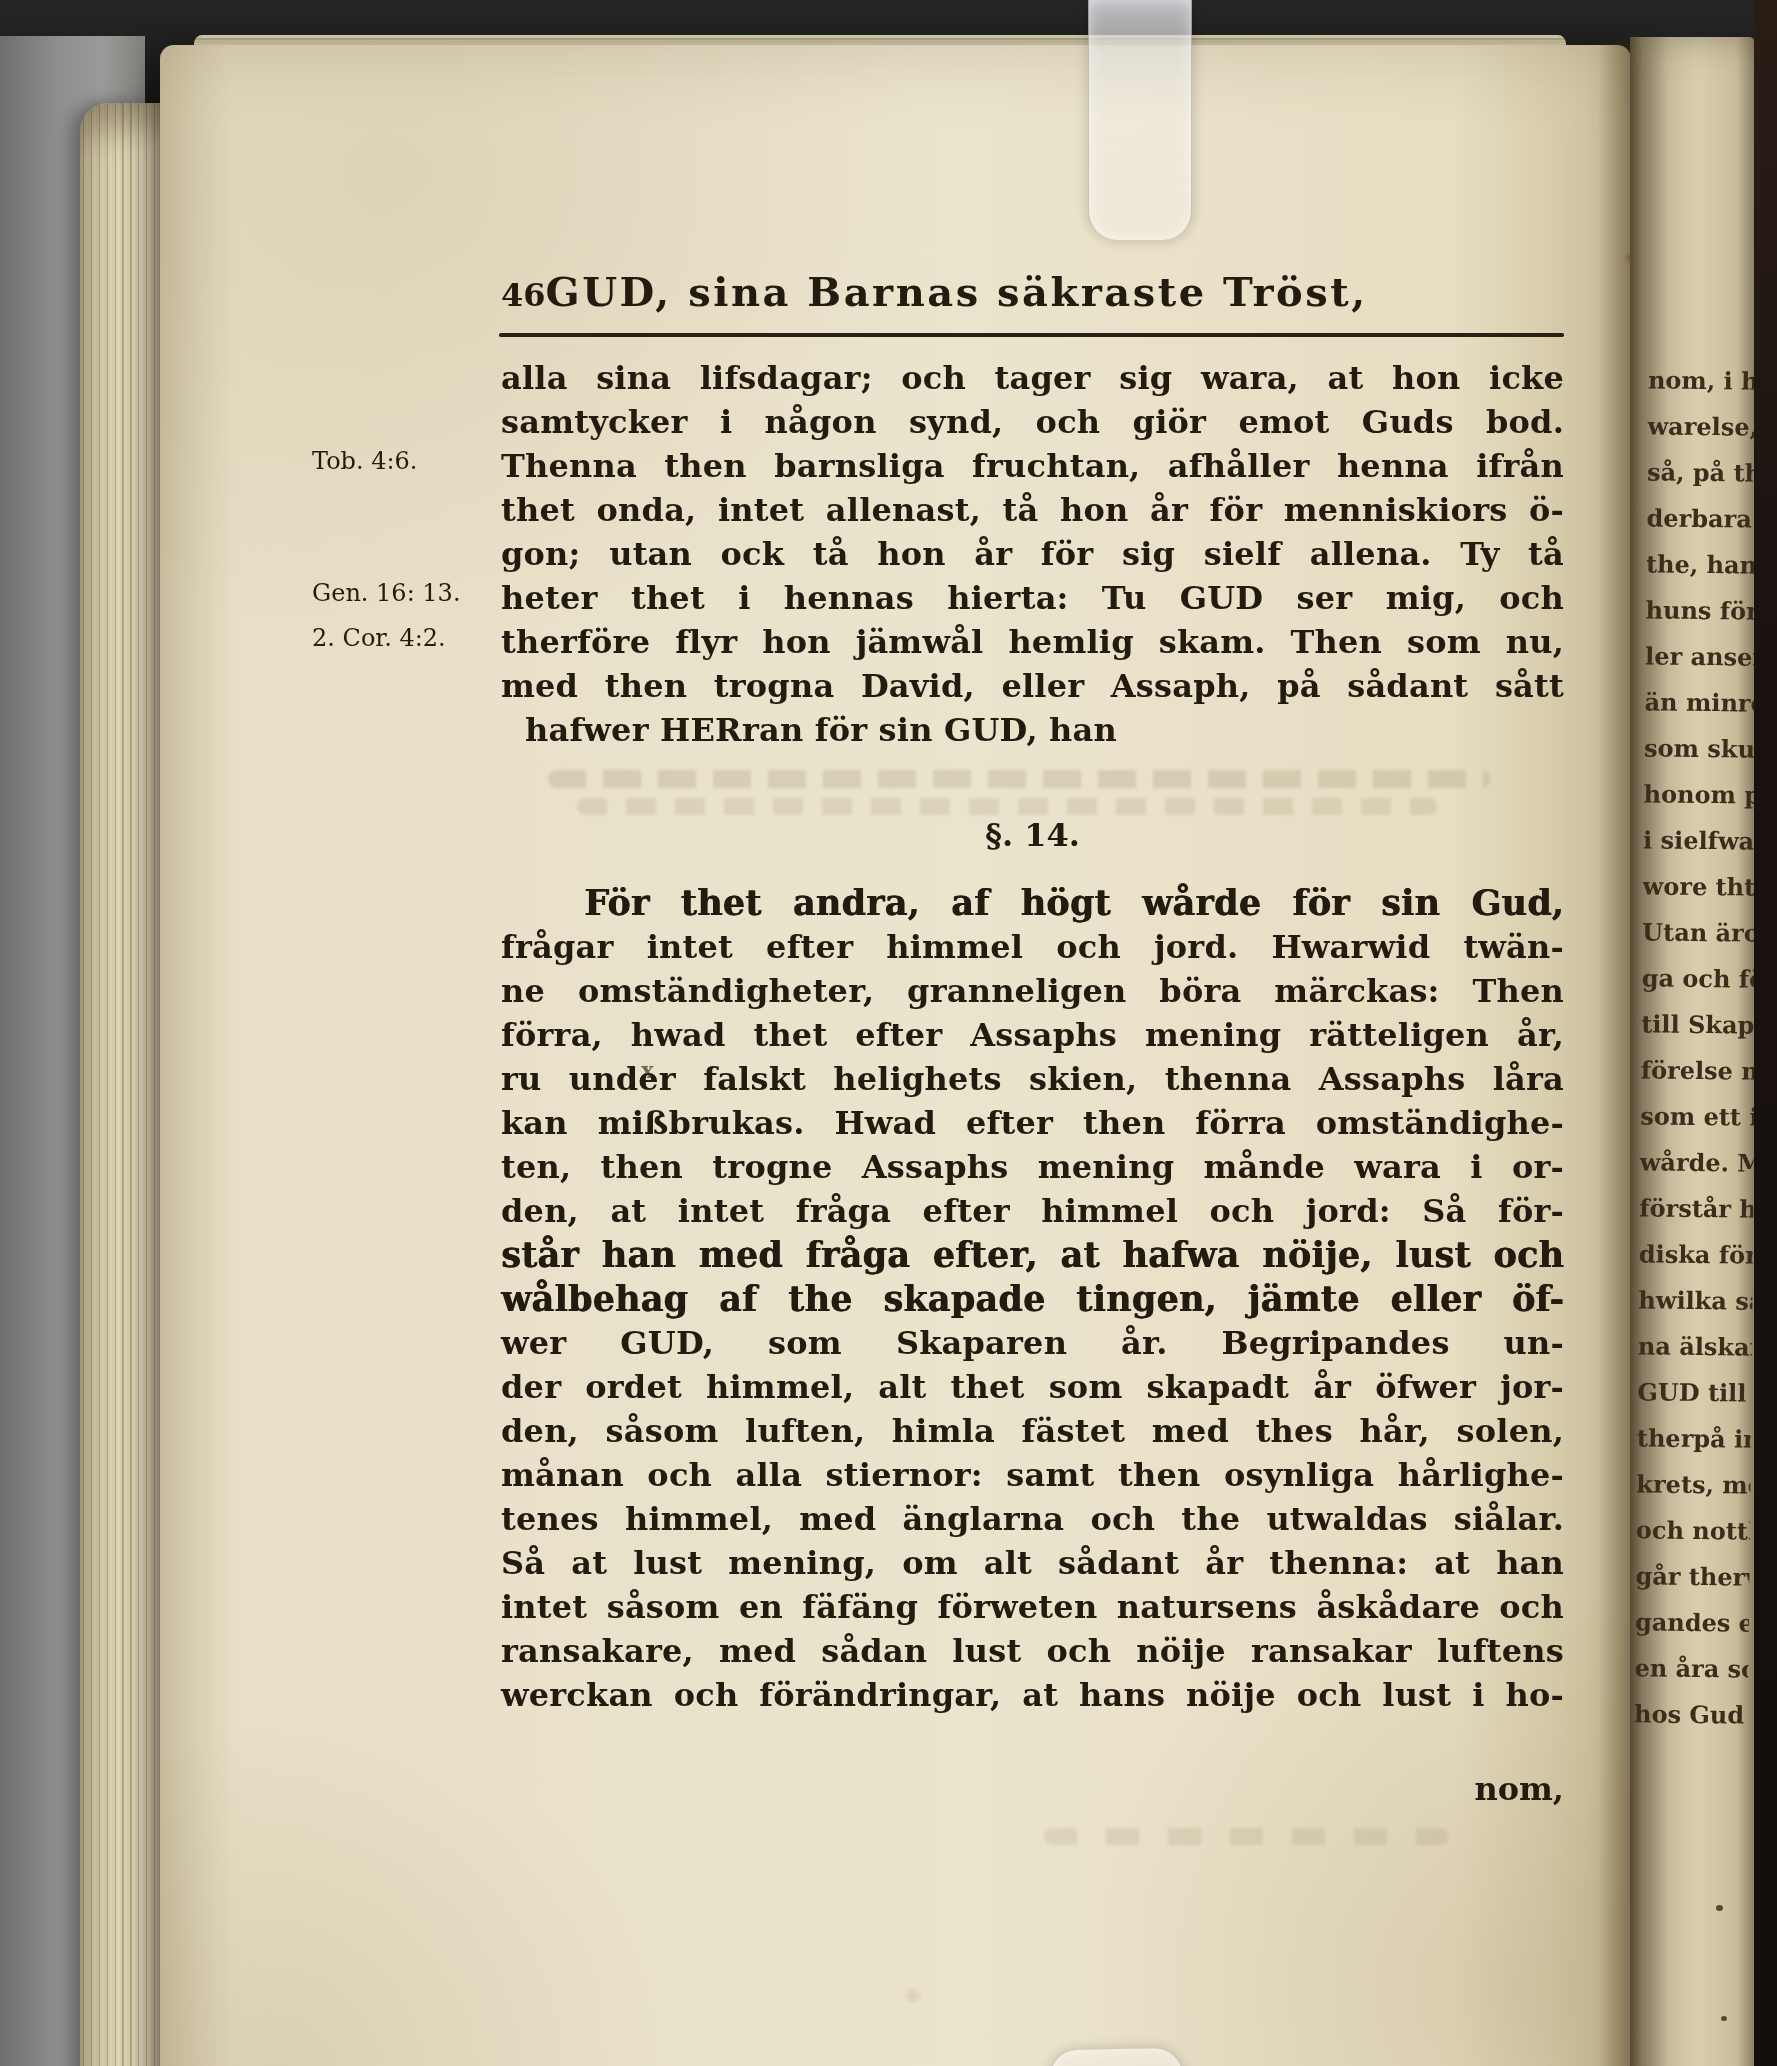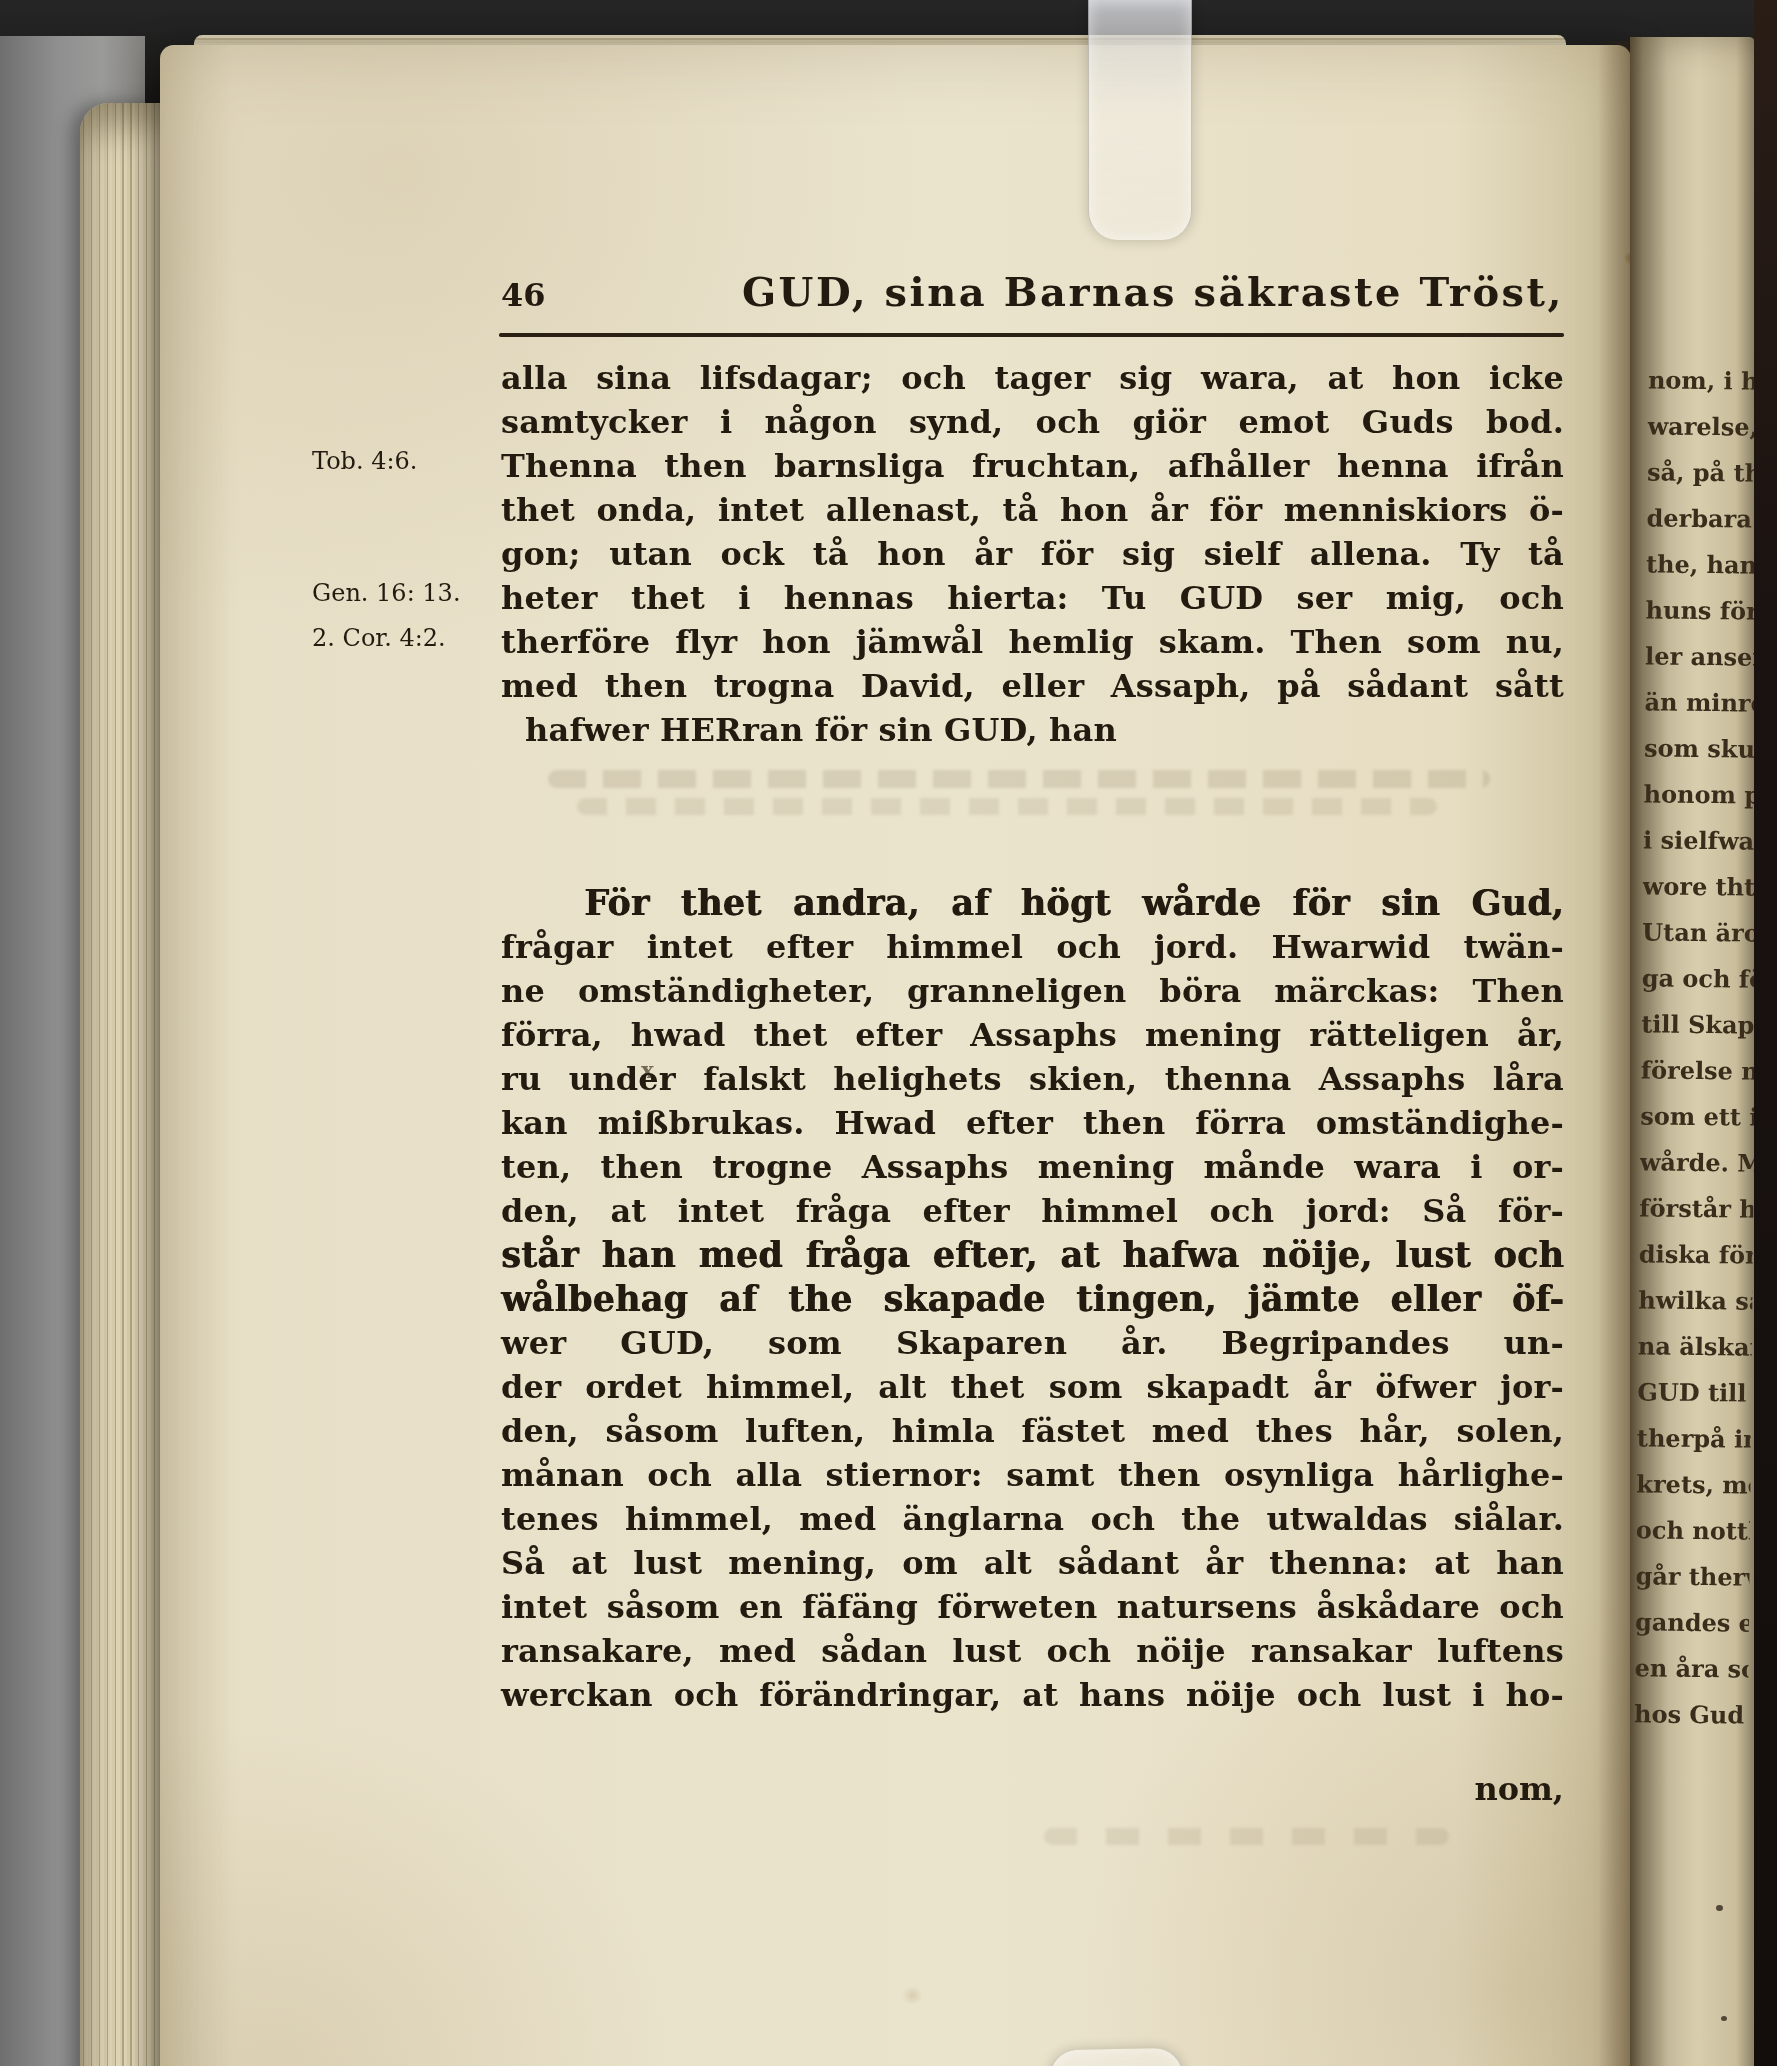--- a/index.html
+++ b/index.html
@@ -22,21 +22,21 @@
   .main-page{position:absolute;left:160px;top:45px;width:1471px;height:2112px;border-radius:14px;
     background:
       radial-gradient(ellipse 60% 38% at 16% 6%, rgba(125,95,45,.10), transparent 60%),
       radial-gradient(ellipse 50% 32% at 92% 92%, rgba(125,95,45,.14), transparent 60%),
       radial-gradient(ellipse 45% 28% at 8% 96%, rgba(120,90,40,.12), transparent 60%),
       linear-gradient(90deg,#d4caac 0%,#e7dfc6 5%,#ebe4cd 55%,#e6ddc2 88%,#d2c7a5 97%,#c0b492 100%);
     box-shadow:inset 0 0 79px rgba(95,75,40,.22), 0 12.4px 37px rgba(0,0,0,.55);}
   .ink{color:#241b10;}
   .header-row{position:absolute;top:223px;left:341px;width:1063px;display:flex;align-items:baseline;}
   .pagenum{font-size:32px;font-weight:bold;}
-  .header{flex:1;text-align:right;font-size:40px;font-weight:bold;letter-spacing:2.5px;white-space:nowrap;}
+  .header{flex:1;text-align:left;font-size:40px;font-weight:bold;letter-spacing:2.5px;white-space:nowrap;}
   .rule{position:absolute;top:288px;left:339px;width:1065px;height:3.7px;background:#2a2114;border-radius:1.7px;}
   .para{position:absolute;left:341px;width:1063px;font-weight:bold;font-size:32px;line-height:44px;letter-spacing:0.2px;color:#241b10;}
   #para1{top:311px;}
   #para2{top:836px;}
   .tline{text-align:justify;text-align-last:justify;height:44px;}
   .tline.nojust{text-align-last:left;margin-left:24px;}
   .tline.indent{padding-left:83px;}
   .tline.emph{font-size:35px;text-shadow:0.7px 0 0 currentColor;}
   .margin-note{position:absolute;left:152px;width:184px;font-size:24px;font-weight:normal;color:#241b10;white-space:nowrap;}
   #mn0{top:402px;}
@@ -100,20 +100,21 @@
       <div class="tline">samtycker i någon synd, och giör emot Guds bod.</div>
       <div class="tline">Thenna then barnsliga fruchtan, afhåller henna ifrån</div>
       <div class="tline">thet onda, intet allenast, tå hon år för menniskiors ö-</div>
       <div class="tline">gon; utan ock tå hon år för sig sielf allena.  Ty tå</div>
       <div class="tline">heter thet i hennas hierta: Tu GUD ser mig, och</div>
       <div class="tline">therföre flyr hon jämwål hemlig skam.  Then som nu,</div>
       <div class="tline">med then trogna David, eller Assaph, på sådant sått</div>
       <div class="tline nojust">hafwer HERran för sin GUD, han</div>
     </div>
 
+  <div class="section-head">§. 14.</div>
 
   <div class="para" id="para2">
       <div class="tline emph indent">För thet andra, af högt wårde för sin Gud,</div>
       <div class="tline">frågar intet efter himmel och jord.  Hwarwid twän-</div>
       <div class="tline">ne omständigheter, granneligen böra märckas: Then</div>
       <div class="tline">förra, hwad thet efter Assaphs mening rätteligen år,</div>
       <div class="tline">ru under falskt helighets skien, thenna Assaphs låra</div>
       <div class="tline">kan mißbrukas.  Hwad efter then förra omständighe-</div>
       <div class="tline">ten, then trogne Assaphs mening månde wara i or-</div>
       <div class="tline">den, at intet fråga efter himmel och jord: Så för-</div>

